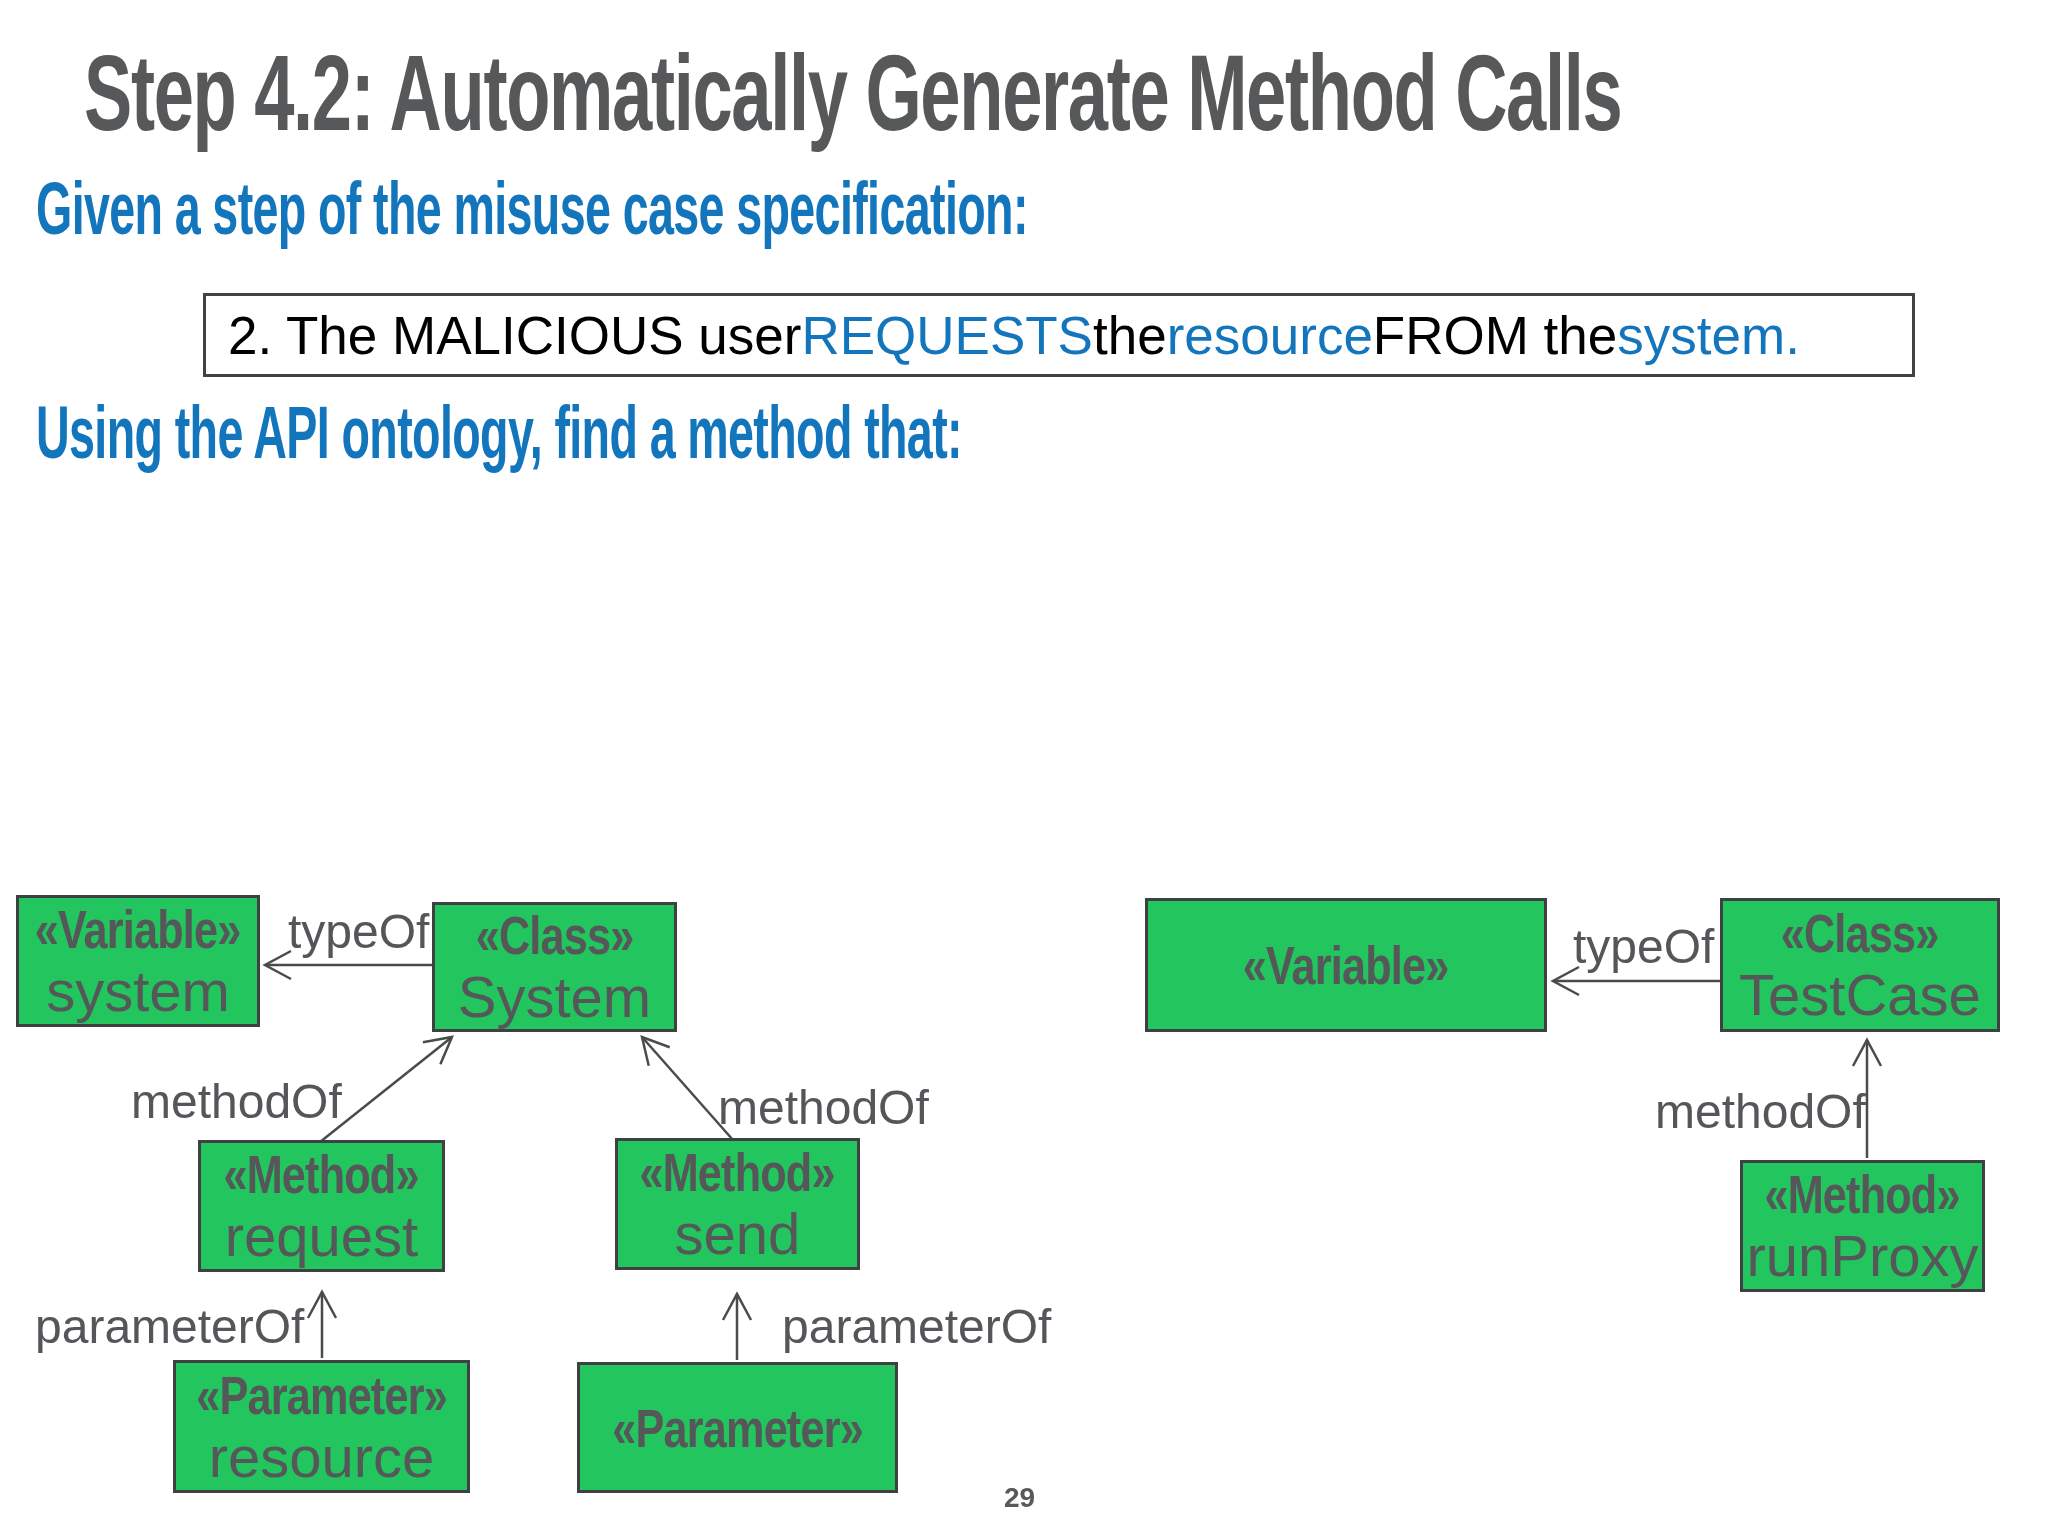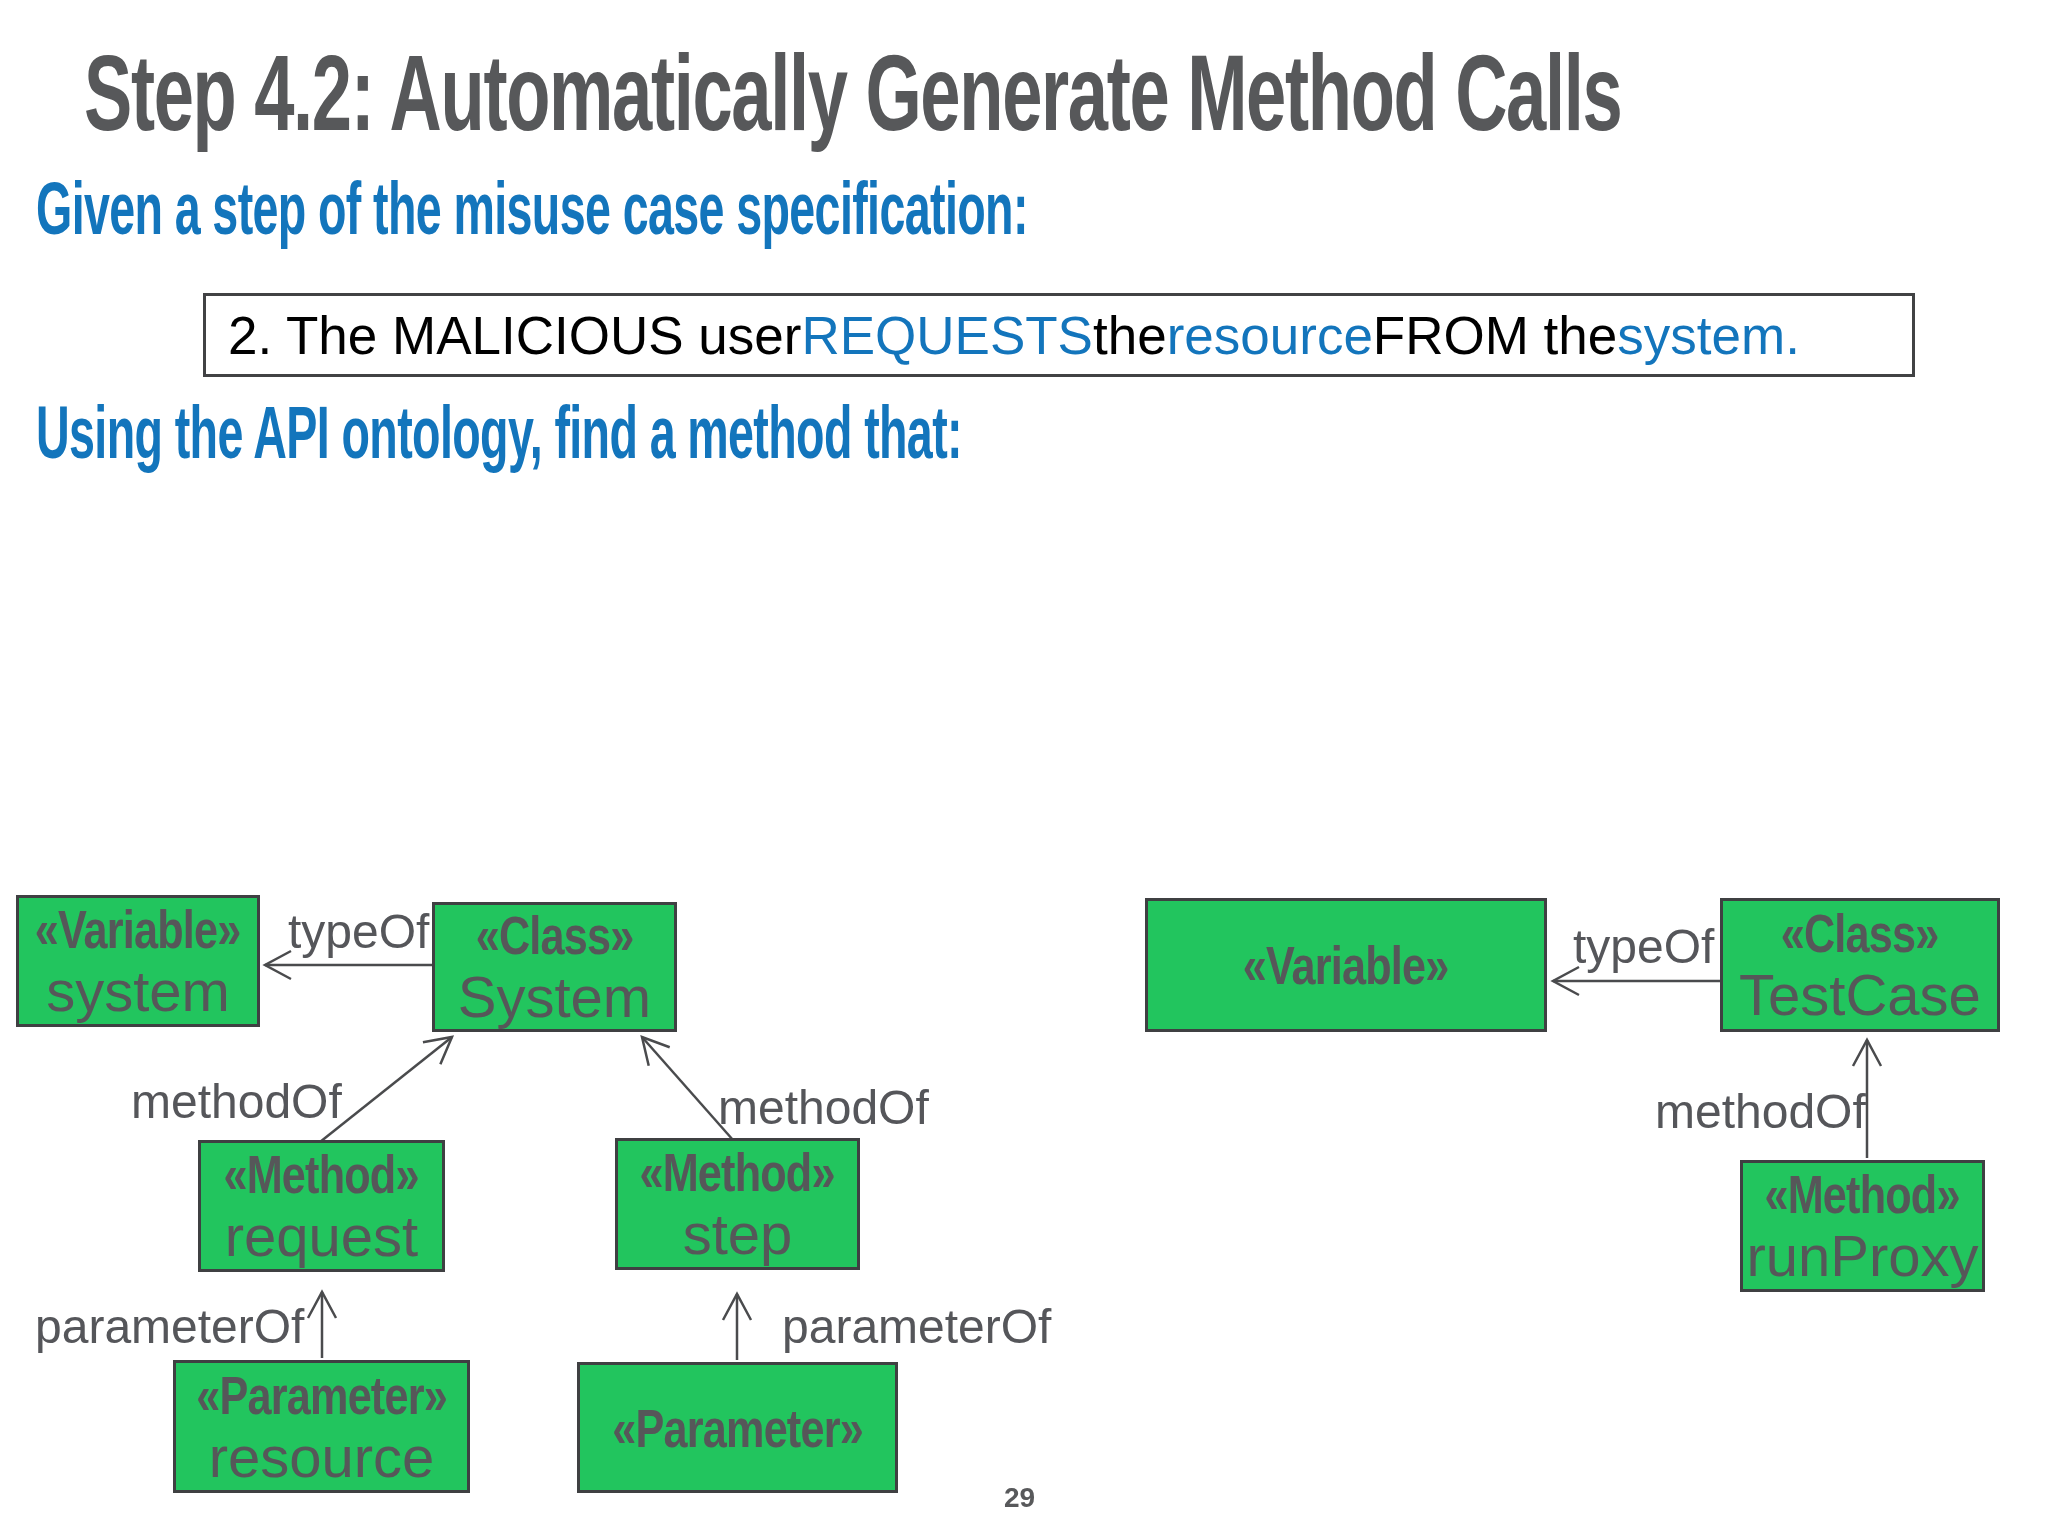--- a/index.html
+++ b/index.html
@@ -130,21 +130,21 @@
   <div class="uml-box" id="node-class-system">
     <span class="uml-stereo">«Class»</span>
     <span class="uml-name">System</span>
   </div>
   <div class="uml-box" id="node-method-request">
     <span class="uml-stereo">«Method»</span>
     <span class="uml-name">request</span>
   </div>
   <div class="uml-box" id="node-method-send">
     <span class="uml-stereo">«Method»</span>
-    <span class="uml-name">step</span>
+    <span class="uml-name">send</span>
   </div>
   <div class="uml-box" id="node-parameter-resource">
     <span class="uml-stereo">«Parameter»</span>
     <span class="uml-name">resource</span>
   </div>
   <div class="uml-box" id="node-parameter-arguments">
     <span class="uml-stereo">«Parameter»</span>
   </div>
   <div class="uml-box" id="node-variable-maliciousUser">
     <span class="uml-stereo">«Variable»</span>

